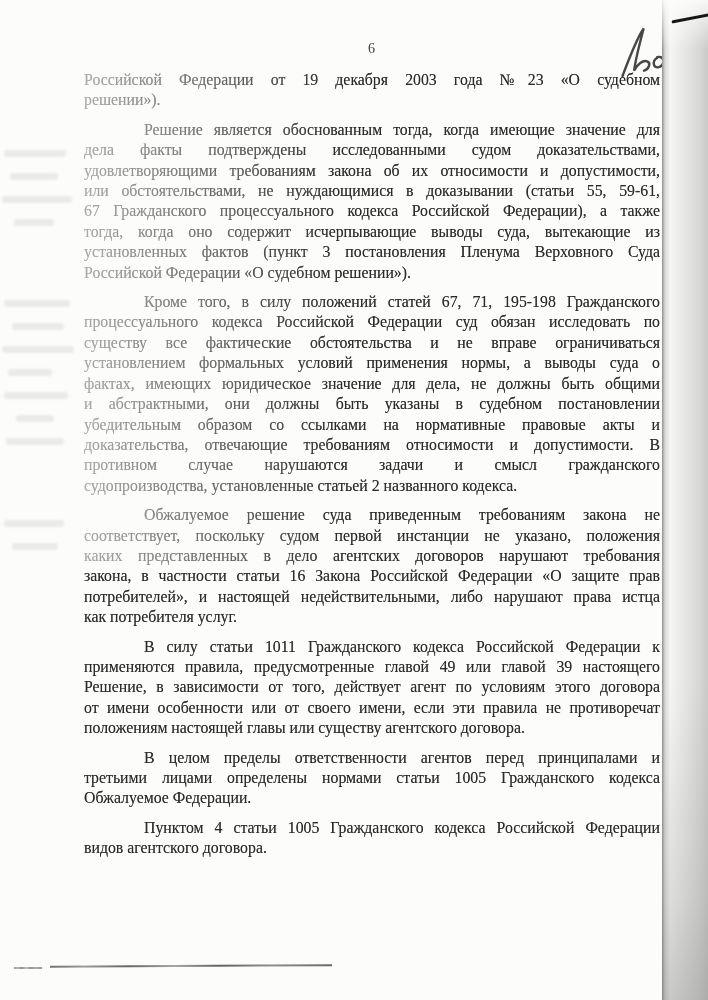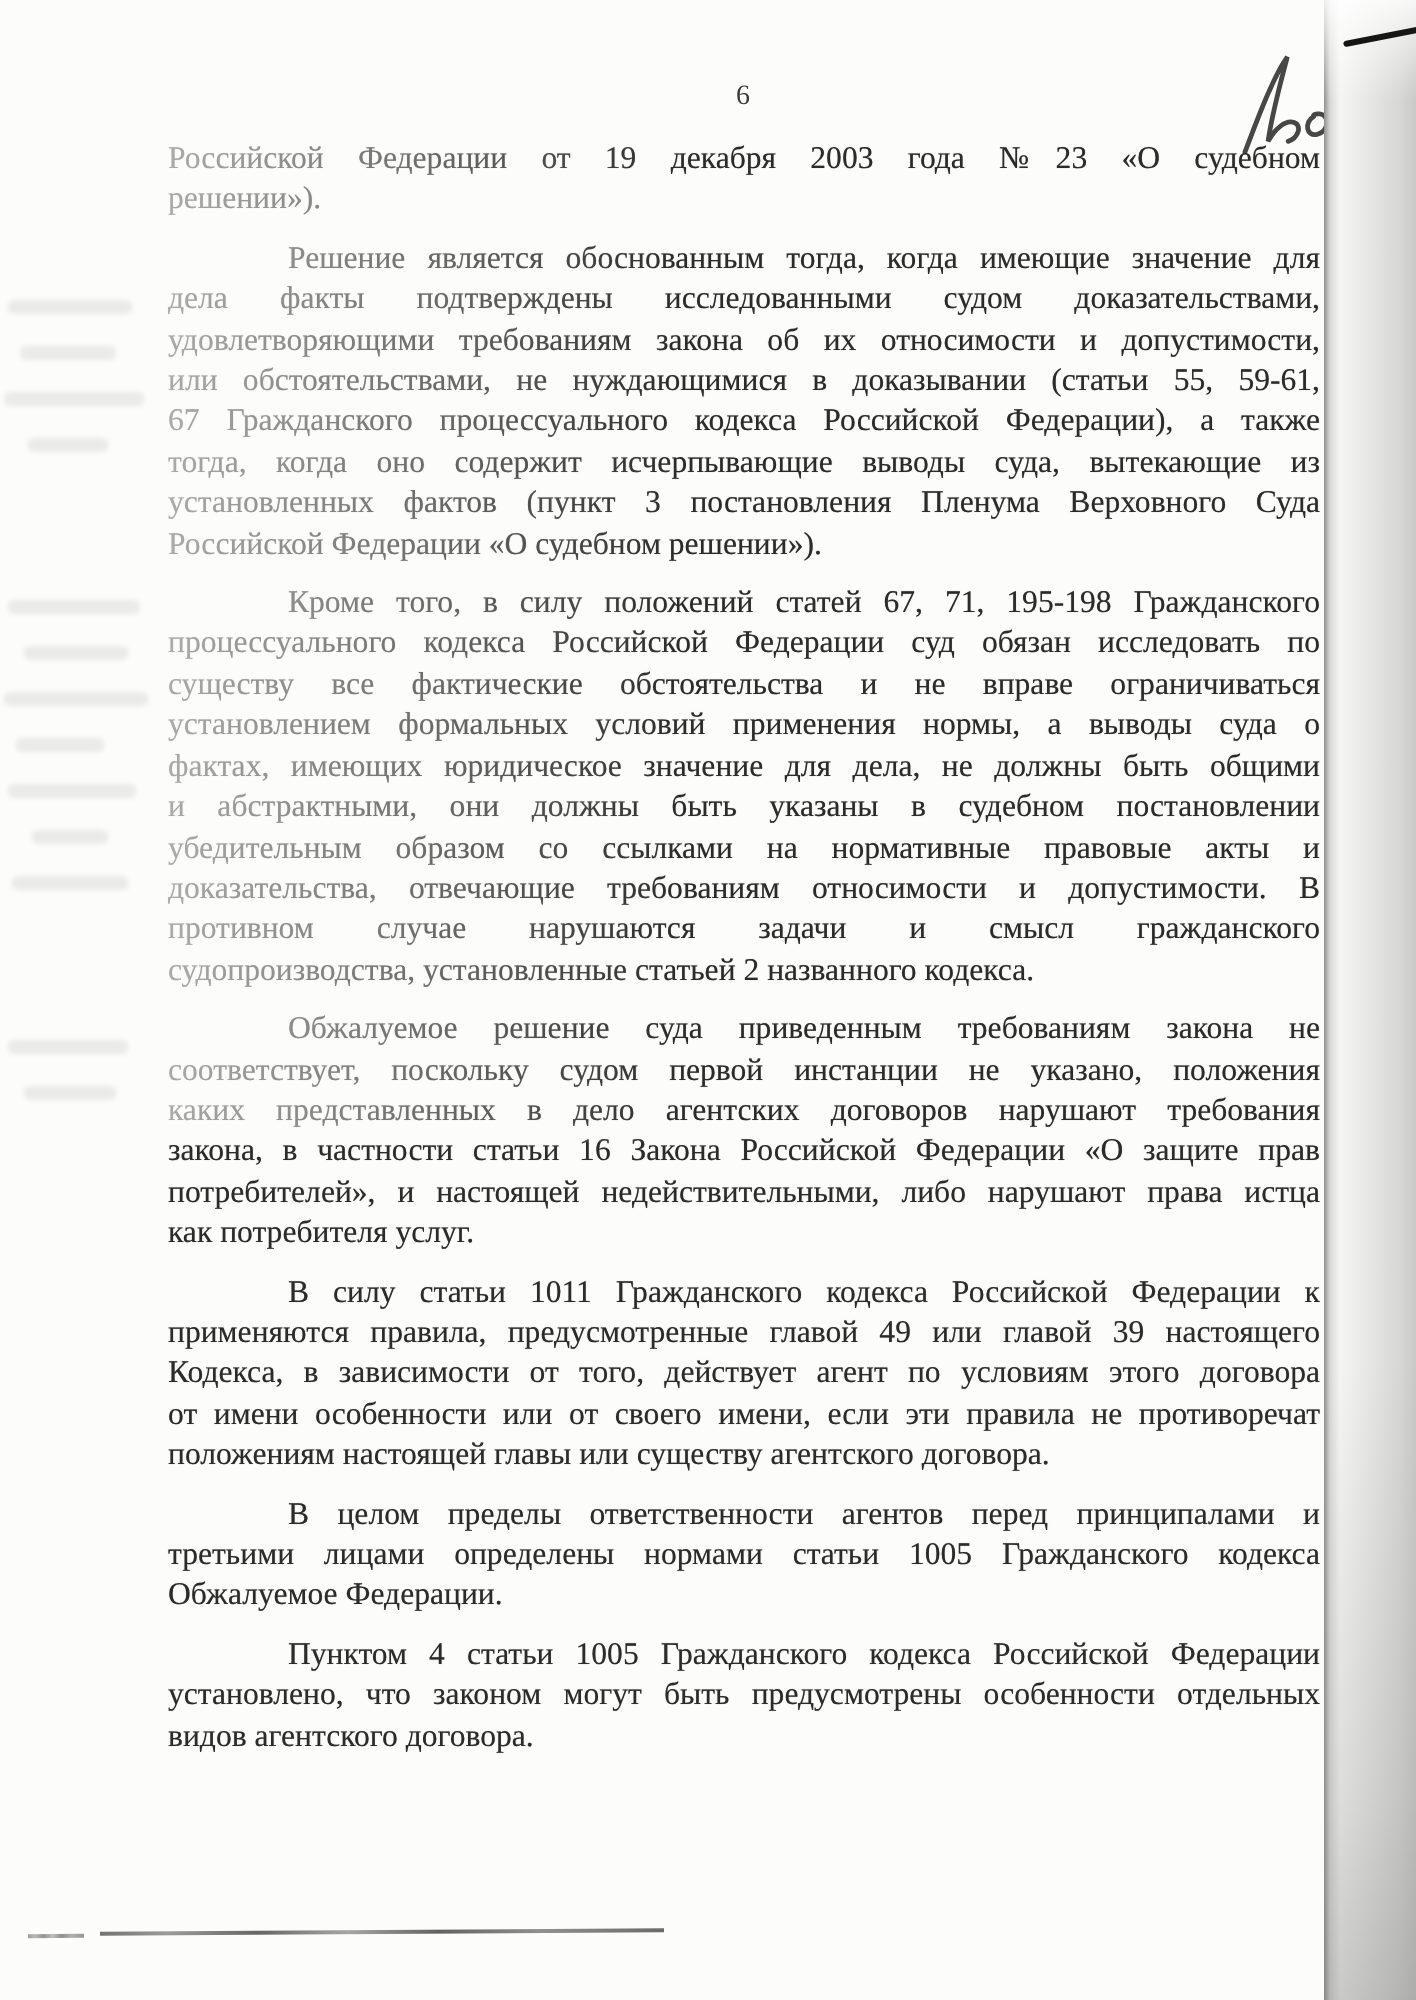--- a/index.html
+++ b/index.html
@@ -107,34 +107,33 @@
       <div class="line">соответствует, поскольку судом первой инстанции не указано, положения</div>
       <div class="line">каких представленных в дело агентских договоров нарушают требования</div>
       <div class="line">закона, в частности статьи 16 Закона Российской Федерации «О защите прав</div>
       <div class="line">потребителей», и настоящей недействительными, либо нарушают права истца</div>
       <div class="line last">как потребителя услуг.</div>
     </div>
 
     <div class="para">
       <div class="line indent">В силу статьи 1011 Гражданского кодекса Российской Федерации к</div>
       <div class="line">применяются правила, предусмотренные главой 49 или главой 39 настоящего</div>
-      <div class="line">Кодекса, в зависимости от того, действует агент по условиям этого договора</div>
+      <div class="line">Решение, в зависимости от того, действует агент по условиям этого договора</div>
       <div class="line">от имени особенности или от своего имени, если эти правила не противоречат</div>
       <div class="line last">положениям настоящей главы или существу агентского договора.</div>
     </div>
 
     <div class="para">
       <div class="line indent">В целом пределы ответственности агентов перед принципалами и</div>
       <div class="line">третьими лицами определены нормами статьи 1005 Гражданского кодекса</div>
       <div class="line last">Обжалуемое Федерации.</div>
     </div>
 
     <div class="para">
       <div class="line indent">Пунктом 4 статьи 1005 Гражданского кодекса Российской Федерации</div>
-      <div class="line">установлено, что законом могут быть предусмотрены особенности отдельных</div>
       <div class="line last">видов агентского договора.</div>
     </div>
 
   </div>
 
   <div class="fade-overlay"></div>
 
   <div class="edge-strip"></div>
   <div class="corner-mark"></div>
 

